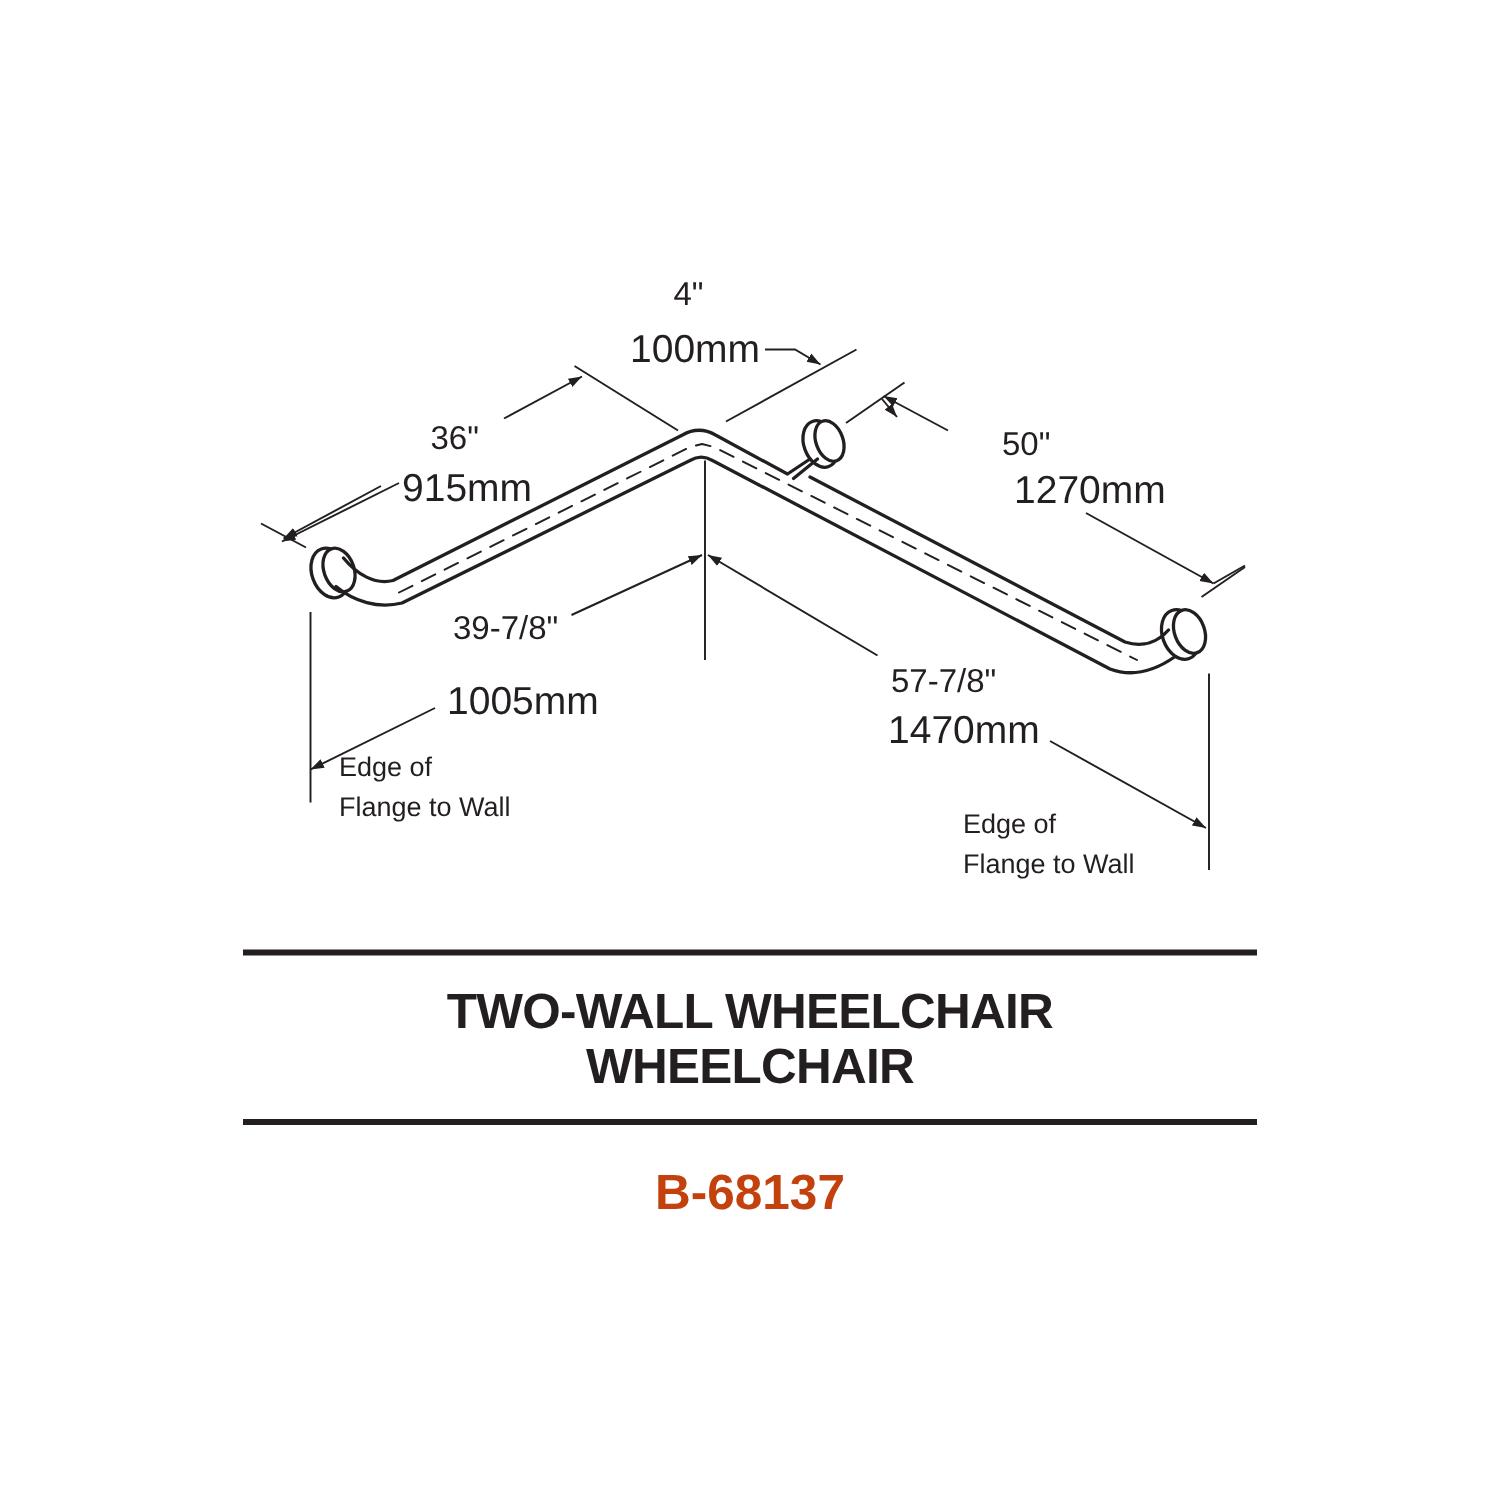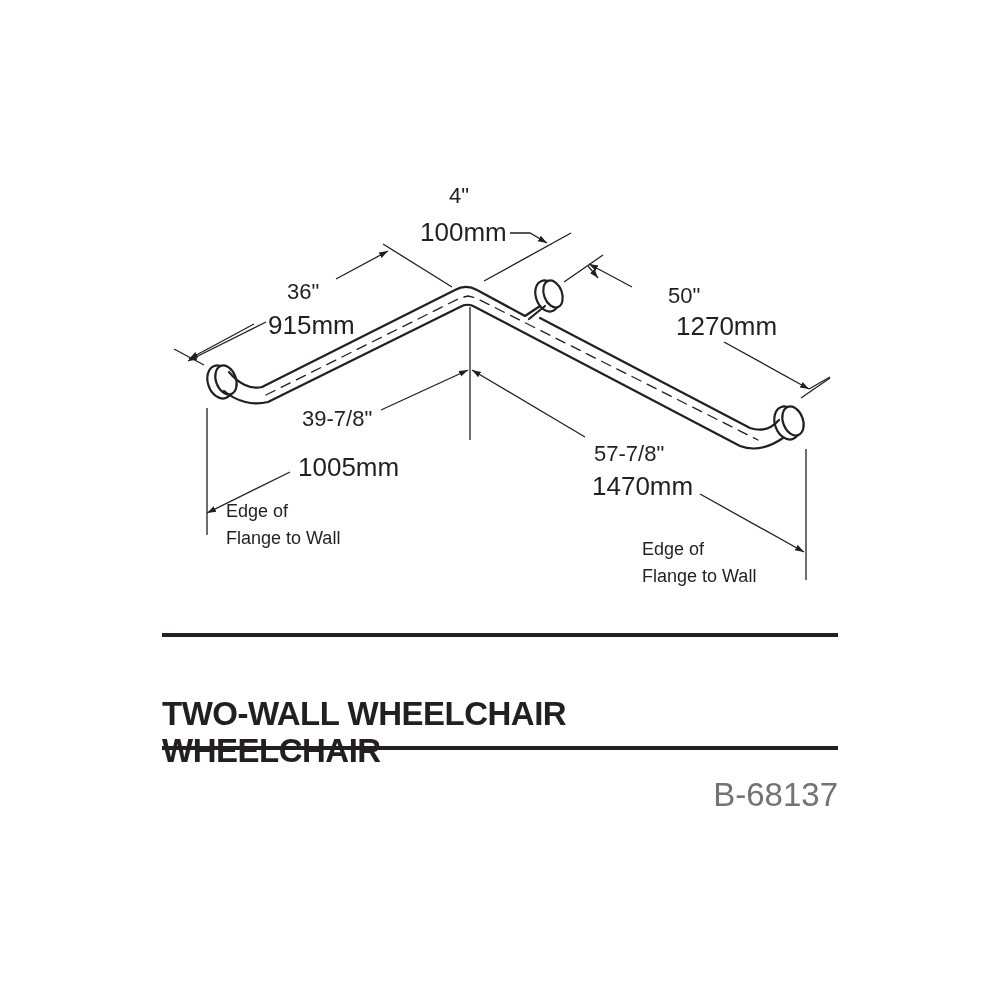--- a/index.html
+++ b/index.html
@@ -2,22 +2,22 @@
 <html><head>
   <meta charset="utf-8">
   <style>
     html, body { margin:0; padding:0; background:#ffffff; }
     body { width:1000px; height:1000px; position:relative; overflow:hidden; font-family:"Liberation Sans", sans-serif; color:#231f20; }
     #drawing { position:absolute; left:0; top:0; width:1000px; height:1000px; }
     .lbl { position:absolute; font-family:"Liberation Sans", sans-serif; font-size:26px; line-height:22px; color:#231f20; white-space:nowrap; }
     .lbl.big { font-size:22px; }
     .note { position:absolute; font-family:"Liberation Sans", sans-serif; font-size:18px; line-height:27px; color:#231f20; text-align:left; white-space:nowrap; }
     .rule { position:absolute; left:162px; width:676px; height:4px; background:#231f20; }
-    .title { position:absolute; left:162px; width:676px; font-family:"Liberation Sans", sans-serif; font-weight:bold; font-size:33px; line-height:37px; letter-spacing:-0.5px; color:#231f20;margin-top:40px; }
-    .model { position:absolute; left:162px; width:676px; text-align:right; font-family:"Liberation Sans", sans-serif; font-weight:normal; font-size:33px; line-height:37px; color:#737373; }
+    .title { position:absolute; left:162px; width:676px; text-align:center; font-family:"Liberation Sans", sans-serif; font-weight:bold; font-size:33px; line-height:37px; letter-spacing:-0.5px; color:#231f20; }
+    .model { position:absolute; left:162px; width:676px; text-align:center; font-family:"Liberation Sans", sans-serif; font-weight:bold; font-size:33px; line-height:37px; color:#c2410c; }
   </style>
 </head>
 <body>
 
 <svg id="drawing" viewBox="0 0 1000 1000" width="1000" height="1000">
   <defs>
     <marker id="arr" viewBox="0 0 10 10" refX="10" refY="5" markerWidth="9" markerHeight="9" orient="auto-start-reverse" markerUnits="userSpaceOnUse">
       <path d="M0,1.5 L10,5 L0,8.5 z" fill="#231f20"></path>
     </marker>
   </defs>

